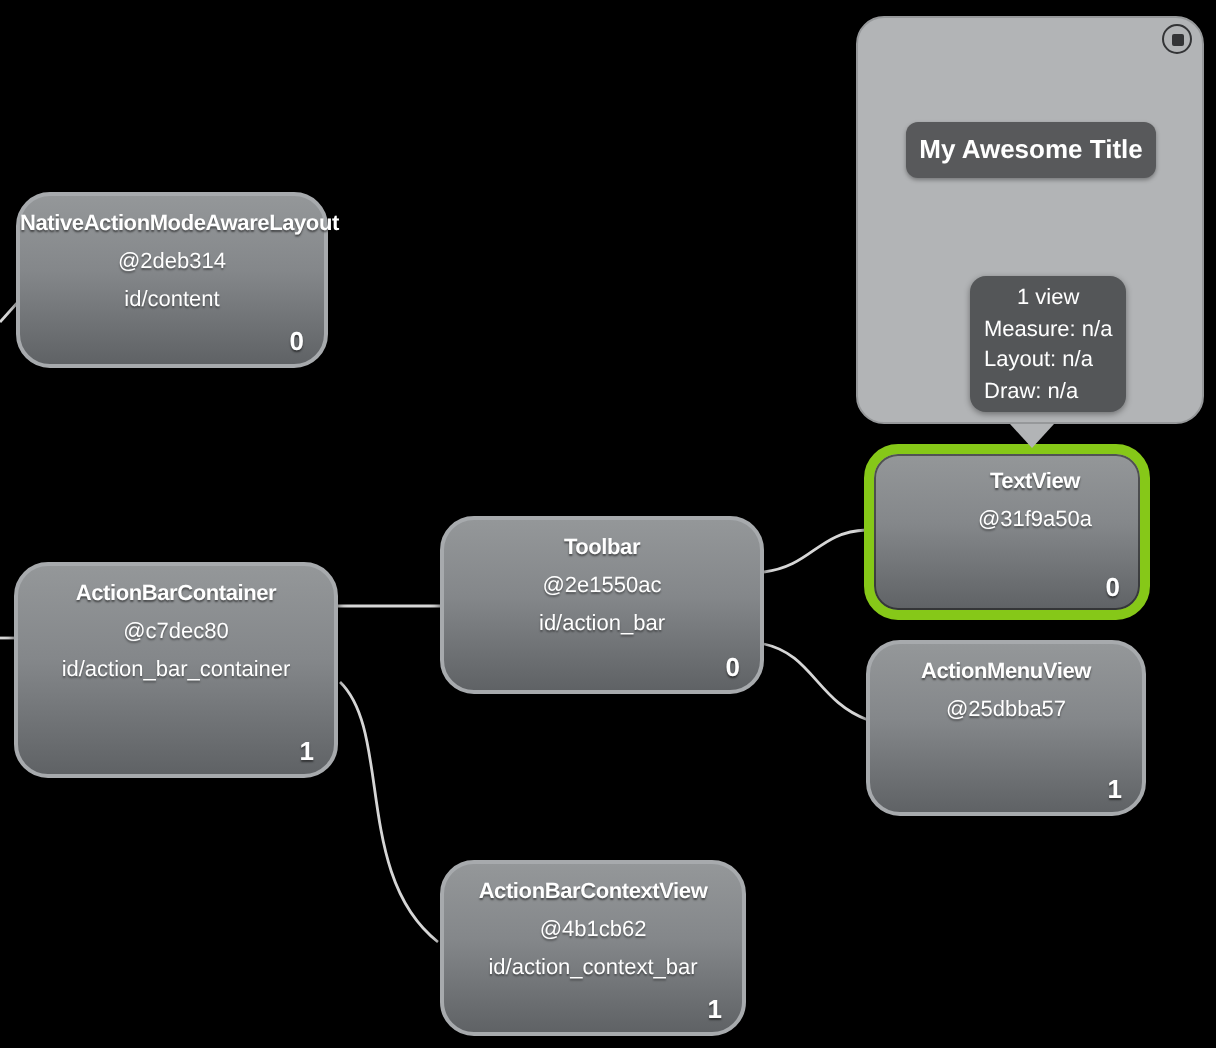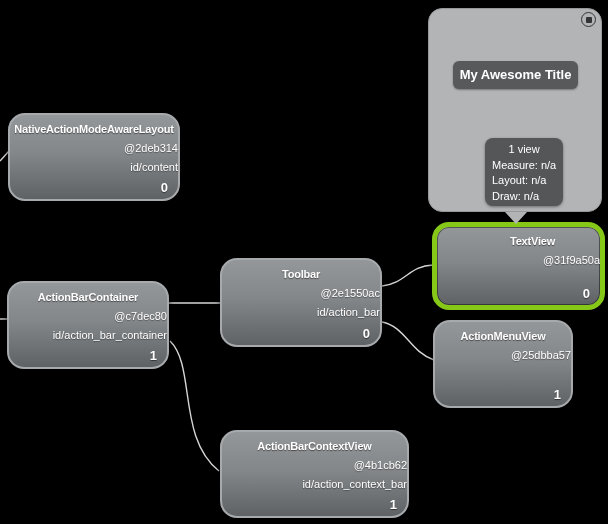--- a/index.html
+++ b/index.html
@@ -46,21 +46,20 @@
     letter-spacing:-.2px;
     white-space:nowrap;
     margin-top:2px;
     text-shadow:0 1px 1px rgba(0,0,0,.5);
   }
   .node-addr,.node-id{
     font-size:11px;
     margin-top:7px;
     white-space:nowrap;
     text-shadow:0 1px 1px rgba(0,0,0,.4);
-    text-align:right;
   }
   .node-badge{
     position:absolute;
     right:10px;
     bottom:4px;
     font-size:13px;
     font-weight:bold;
     text-shadow:0 1px 1px rgba(0,0,0,.5);
   }
 
@@ -131,54 +130,54 @@
 
   <svg class="wires" viewBox="0 0 608 524">
     <path d="M0,161 L9,151"></path>
     <path d="M0,319 L8,319"></path>
     <path d="M169,303 L221,303"></path>
     <path d="M170,341 C196,366 177,438 219,471"></path>
     <path d="M382,286 C406,283 409,266 433,265"></path>
     <path d="M382,322 C406,327 409,351 434,360"></path>
   </svg>
 
-  <div class="node" style="left:8px;top:113px;width:172px;height:88px;">
+  <div class="node" style="left:8px;top:96px;width:156px;height:88px;">
     <div class="node-title">NativeActionModeAwareLayout</div>
     <div class="node-addr">@2deb314</div>
     <div class="node-id">id/content</div>
     <div class="node-badge">0</div>
   </div>
 
-  <div class="node" style="left:7px;top:281px;width:162px;height:88px;">
+  <div class="node" style="left:7px;top:281px;width:162px;height:108px;">
     <div class="node-title">ActionBarContainer</div>
     <div class="node-addr">@c7dec80</div>
     <div class="node-id">id/action_bar_container</div>
     <div class="node-badge">1</div>
   </div>
 
   <div class="node" style="left:220px;top:258px;width:162px;height:89px;">
     <div class="node-title">Toolbar</div>
     <div class="node-addr">@2e1550ac</div>
     <div class="node-id">id/action_bar</div>
     <div class="node-badge">0</div>
   </div>
 
-  <div class="node selected" style="left:432px;top:222px;width:173px;height:88px;padding-left:28px;">
+  <div class="node selected" style="left:432px;top:222px;width:143px;height:88px;padding-left:28px;">
     <div class="node-title">TextView</div>
     <div class="node-addr">@31f9a50a</div>
     <div class="node-badge">0</div>
   </div>
 
   <div class="node" style="left:433px;top:320px;width:140px;height:88px;">
     <div class="node-title">ActionMenuView</div>
     <div class="node-addr">@25dbba57</div>
     <div class="node-badge">1</div>
   </div>
 
-  <div class="node" style="left:220px;top:430px;width:189px;height:88px;">
+  <div class="node" style="left:220px;top:430px;width:153px;height:88px;">
     <div class="node-title">ActionBarContextView</div>
     <div class="node-addr">@4b1cb62</div>
     <div class="node-id">id/action_context_bar</div>
     <div class="node-badge">1</div>
   </div>
 
   <div class="preview-panel">
     <div class="corner-icon"></div>
     <div class="preview-title">My Awesome Title</div>
     <div class="stats-tooltip">

